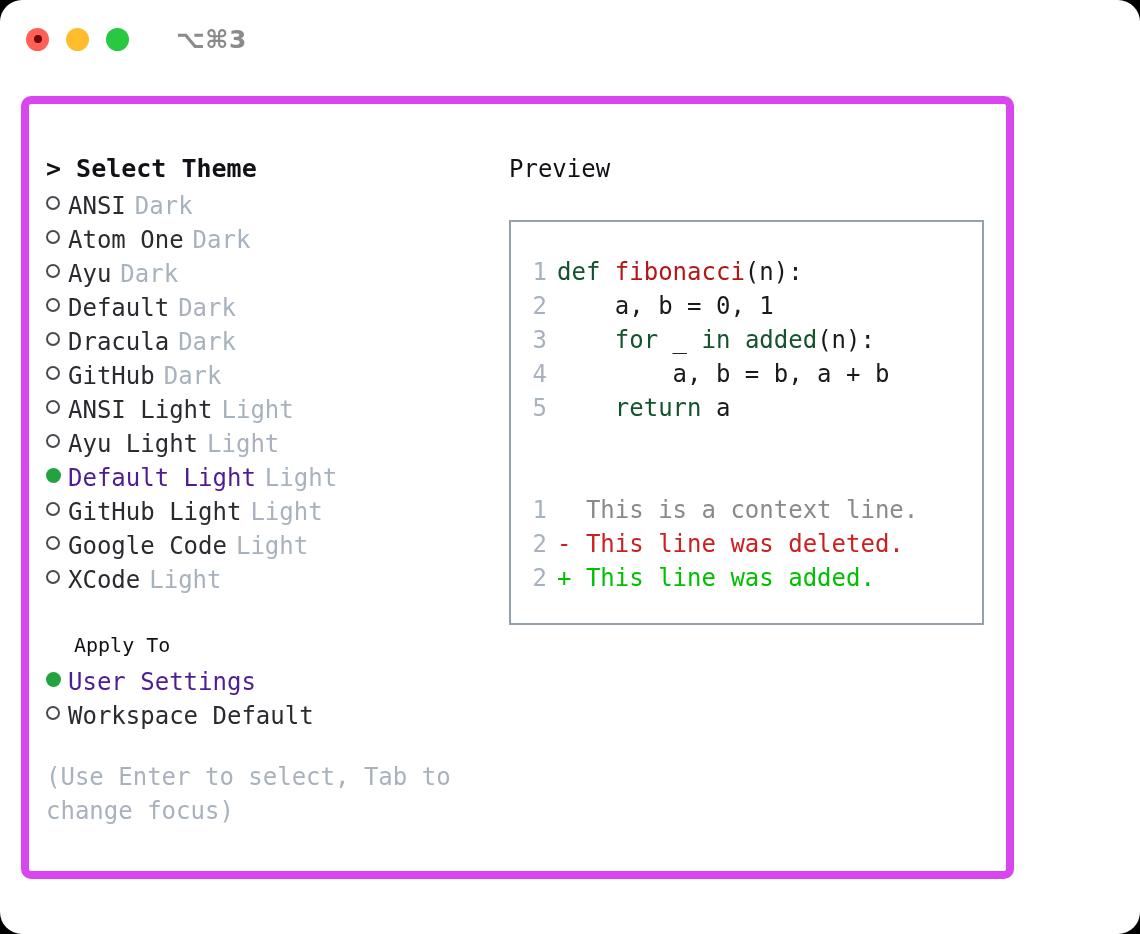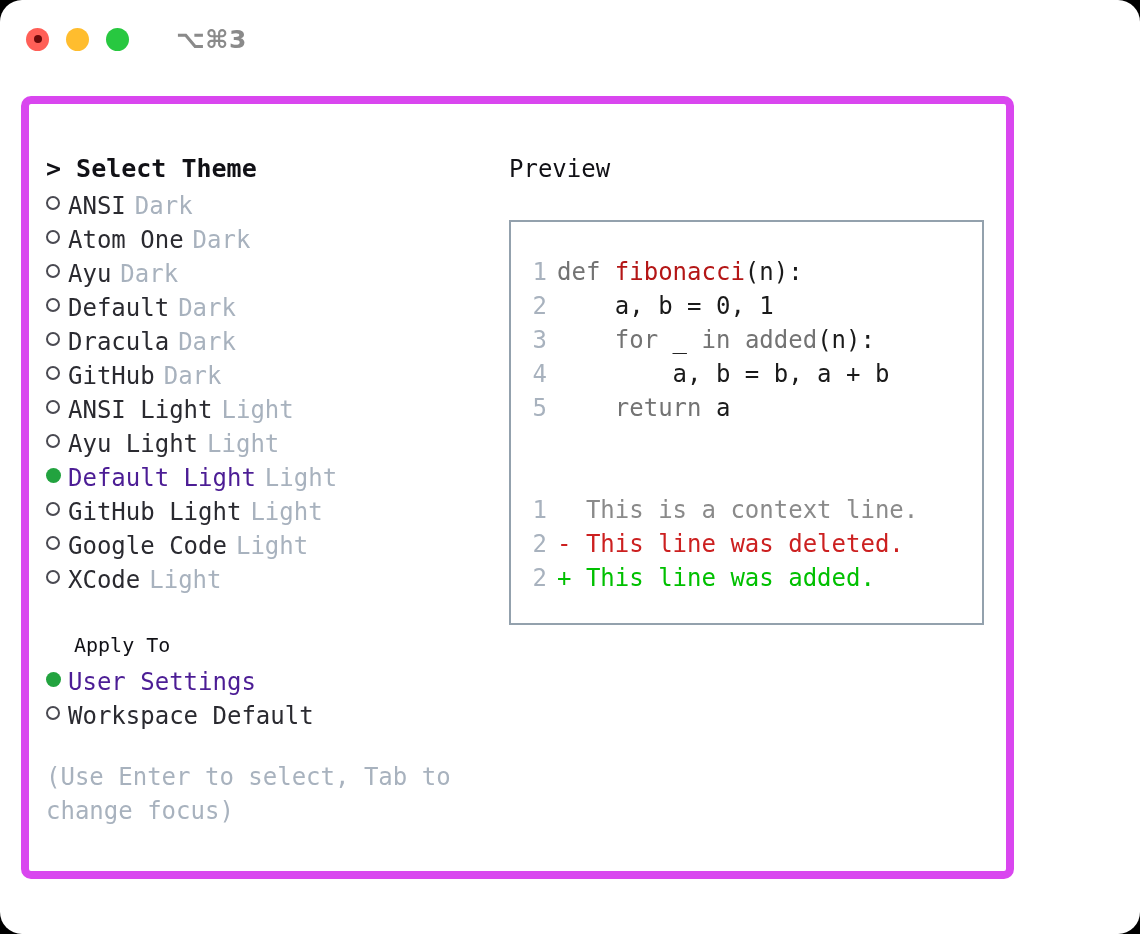--- a/index.html
+++ b/index.html
@@ -193,21 +193,21 @@
   .lineno {
     width: 46px;
     flex: 0 0 46px;
     text-align: right;
     color: #a8b2be;
     padding-right: 10px;
     box-sizing: border-box;
   }
   .codetext { color: #1a1a1a; }
 
-  .kw   { color: #737373; margin-top: 36px; }
+  .kw   { color: #14532d; margin-top: 36px; }
   .fn   { color: #b41616; }
   .plain{ color: #1a1a1a; }
 
   .blank-line { height: 34px; }
 
   .diff-ctx { color: #8a8a8a; }
   .diff-del { color: #cc2020; }
   .diff-add { color: #00c000; }
 </style>
 </head>

